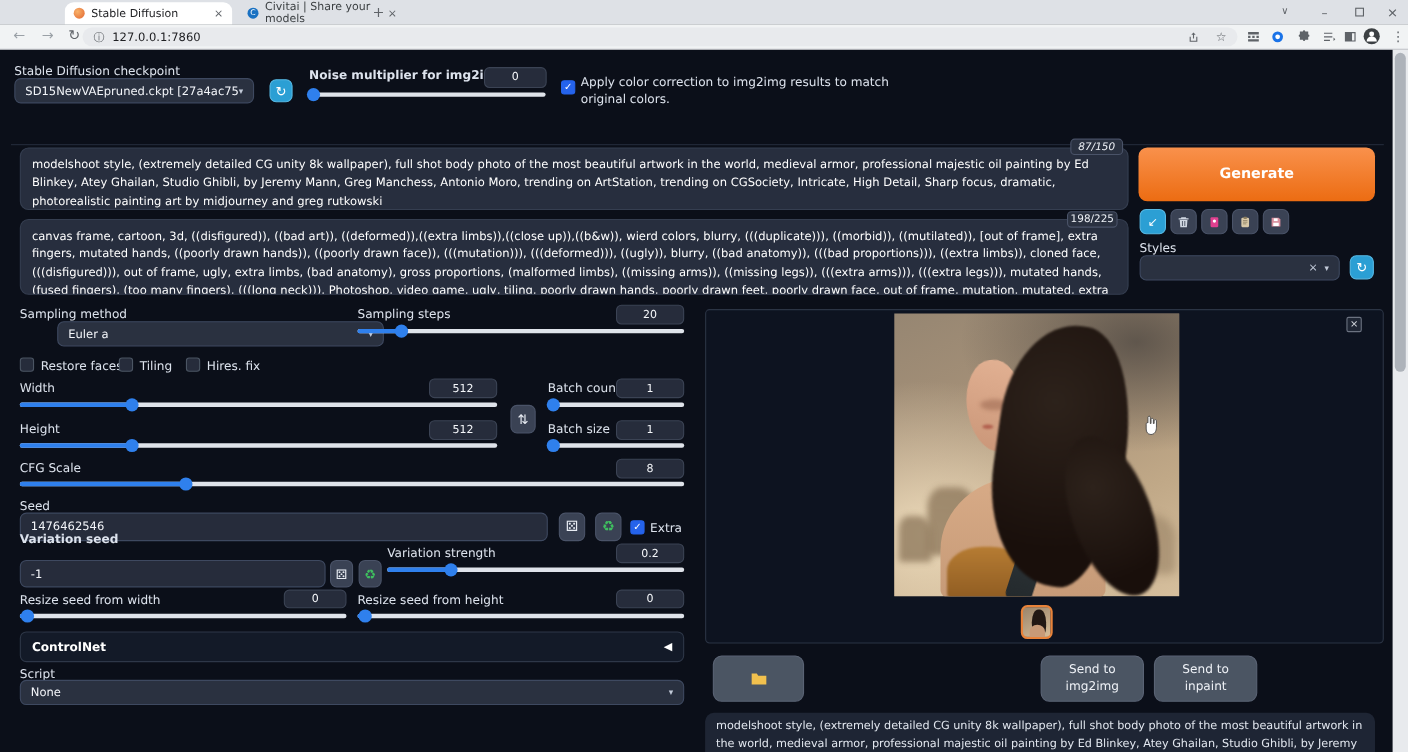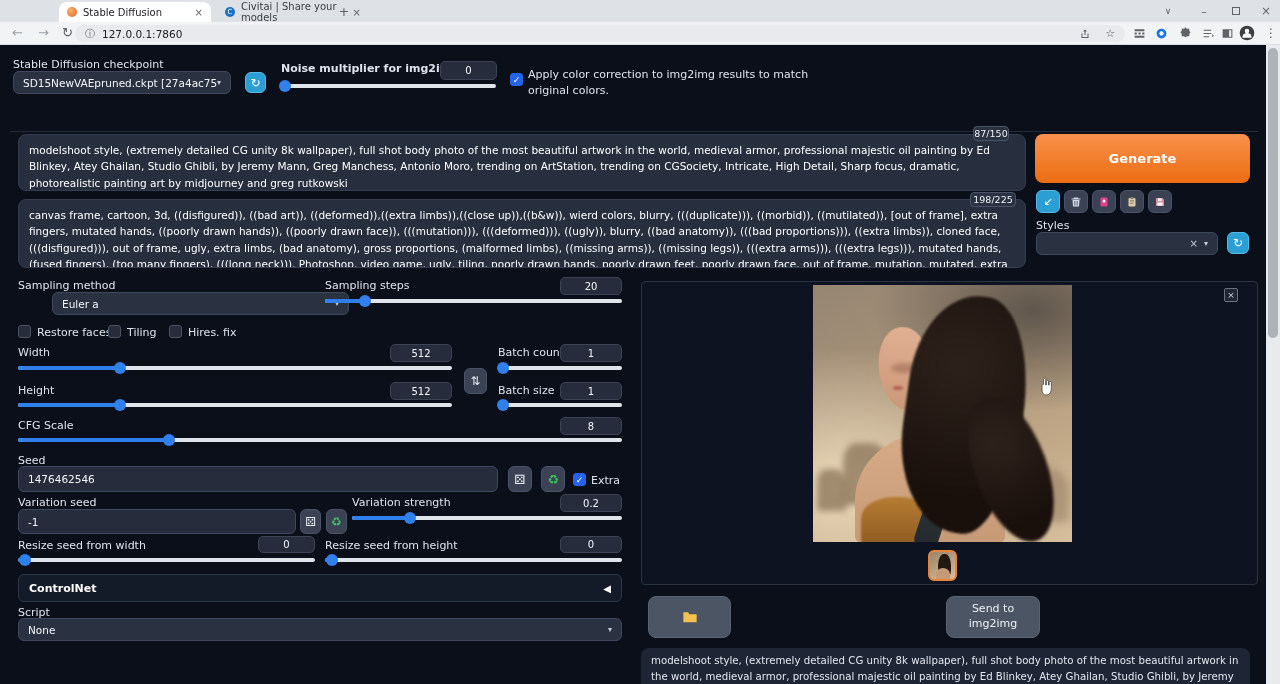--- a/index.html
+++ b/index.html
@@ -147,21 +147,21 @@
   <div class="num" style="left:440px;top:61px;width:57px;height:19px;">0</div>
   <div class="slider" style="left:281px;top:84px;width:215px;">
     <div class="fill" style="width:2%;"></div>
     <div class="thumb" style="left:2%;"></div>
   </div>
   <div class="cb checked" style="left:510px;top:73px;">✓</div>
   <div class="lbl" style="left:528px;top:67px;width:300px;white-space:normal;line-height:1.45;">Apply color correction to img2img results to match original colors.</div>
 
   <div class="abs" style="left:10px;top:131px;width:1248px;height:1px;background:#232b3a;"></div>
 
-  <div class="counter" style="left:973px;top:126px;width:36px;height:15px;">87/150</div>
+  <div class="counter" style="left:973px;top:126px;width:48px;height:15px;font-style:italic;">87/150</div>
   <div class="txtbox" style="left:18px;top:134px;width:1008px;height:57px;">modelshoot style, (extremely detailed CG unity 8k wallpaper), full shot body photo of the most beautiful artwork in the world, medieval armor, professional majestic oil painting by Ed Blinkey, Atey Ghailan, Studio Ghibli, by Jeremy Mann, Greg Manchess, Antonio Moro, trending on ArtStation, trending on CGSociety, Intricate, High Detail, Sharp focus, dramatic, photorealistic painting art by midjourney and greg rutkowski</div>
 
   <div class="counter" style="left:970px;top:192px;width:46px;height:15px;">198/225</div>
   <div class="txtbox" style="left:18px;top:199px;width:1008px;height:69px;">canvas frame, cartoon, 3d, ((disfigured)), ((bad art)), ((deformed)),((extra limbs)),((close up)),((b&amp;w)), wierd colors, blurry, (((duplicate))), ((morbid)), ((mutilated)), [out of frame], extra fingers, mutated hands, ((poorly drawn hands)), ((poorly drawn face)), (((mutation))), (((deformed))), ((ugly)), blurry, ((bad anatomy)), (((bad proportions))), ((extra limbs)), cloned face, (((disfigured))), out of frame, ugly, extra limbs, (bad anatomy), gross proportions, (malformed limbs), ((missing arms)), ((missing legs)), (((extra arms))), (((extra legs))), mutated hands, (fused fingers), (too many fingers), (((long neck))), Photoshop, video game, ugly, tiling, poorly drawn hands, poorly drawn feet, poorly drawn face, out of frame, mutation, mutated, extra limbs, extra legs, extra arms, disfigured, deformed, cross-eye, body out of frame, blurry, bad art, bad anatomy, 3d render</div>
 
   <div class="lbl" style="left:18px;top:279px;">Sampling method</div>
   <div class="dd" style="left:18px;top:292px;width:297px;height:23px;margin-left:34px;">
     <span>Euler a</span>
     <span class="caret">▾</span>
   </div>
@@ -215,21 +215,21 @@
 
   <div class="lbl" style="left:18px;top:454px;">Seed</div>
   <div class="dd" style="left:18px;top:466px;width:480px;height:26px;background:#262c3b;">
     <span>1476462546</span>
   </div>
   <div class="sbtn" style="left:508px;top:466px;width:24px;height:26px;color:#e8ecf3;font-size:13px;">⚄</div>
   <div class="sbtn" style="left:541px;top:466px;width:24px;height:26px;color:#3fbf5f;font-size:13px;">♻</div>
   <div class="cb checked" style="left:573px;top:473px;">✓</div>
   <div class="lbl" style="left:591px;top:474px;">Extra</div>
 
-  <div class="lbl" style="left:18px;top:496px;">Variation seed</div>
+  <div class="lbl" style="left:18px;top:484px;font-weight:bold;">Variation seed</div>
   <div class="dd" style="left:18px;top:509px;width:278px;height:25px;background:#262c3b;">
     <span>-1</span>
   </div>
   <div class="sbtn" style="left:300px;top:509px;width:21px;height:25px;color:#e8ecf3;font-size:12px;">⚄</div>
   <div class="sbtn" style="left:326px;top:509px;width:21px;height:25px;color:#3fbf5f;font-size:12px;">♻</div>
   <div class="lbl" style="left:352px;top:496px;">Variation strength</div>
   <div class="num" style="left:560px;top:494px;width:62px;height:18px;">0.2</div>
   <div class="slider" style="left:352px;top:516px;width:270px;">
     <div class="fill" style="width:21.5%;"></div>
     <div class="thumb" style="left:21.5%;"></div>
@@ -321,19 +321,20 @@
     <div style="left:8px;top:2px;width:13px;height:26px;background:#221813;border-radius:45% 45% 40% 50%;filter:blur(.6px);"></div>
     <div style="left:6px;top:16px;width:14px;height:12px;background:#c79a77;border-radius:50% 50% 0 0;filter:blur(.6px);"></div>
   </div>
 
   <div class="gbtn" style="left:648px;top:596px;width:83px;height:42px;">
     <svg width="16" height="14" viewBox="0 0 24 20">
         <path d="M2 3h7l2 3h11v12H2V3z" fill="#f2c14e"></path>
       </svg>
   </div>
   <div class="gbtn" style="left:946px;top:596px;width:94px;height:42px;padding:0 14px;">Send to img2img</div>
+  <div class="gbtn" style="left:1049px;top:596px;width:94px;height:42px;padding:0 16px;">Send to inpaint</div>
 
   <div class="infobox" style="left:641px;top:648px;width:609px;height:36px;">modelshoot style, (extremely detailed CG unity 8k wallpaper), full shot body photo of the most beautiful artwork in the world, medieval armor, professional majestic oil painting by Ed Blinkey, Atey Ghailan, Studio Ghibli, by Jeremy Mann, Greg Manchess, Antonio Moro, trending on ArtStation, trending on</div>
 
   <div class="scrolltrack"></div>
   <div class="scrollthumb"></div>
 
 </div>
 
 </body></html>

